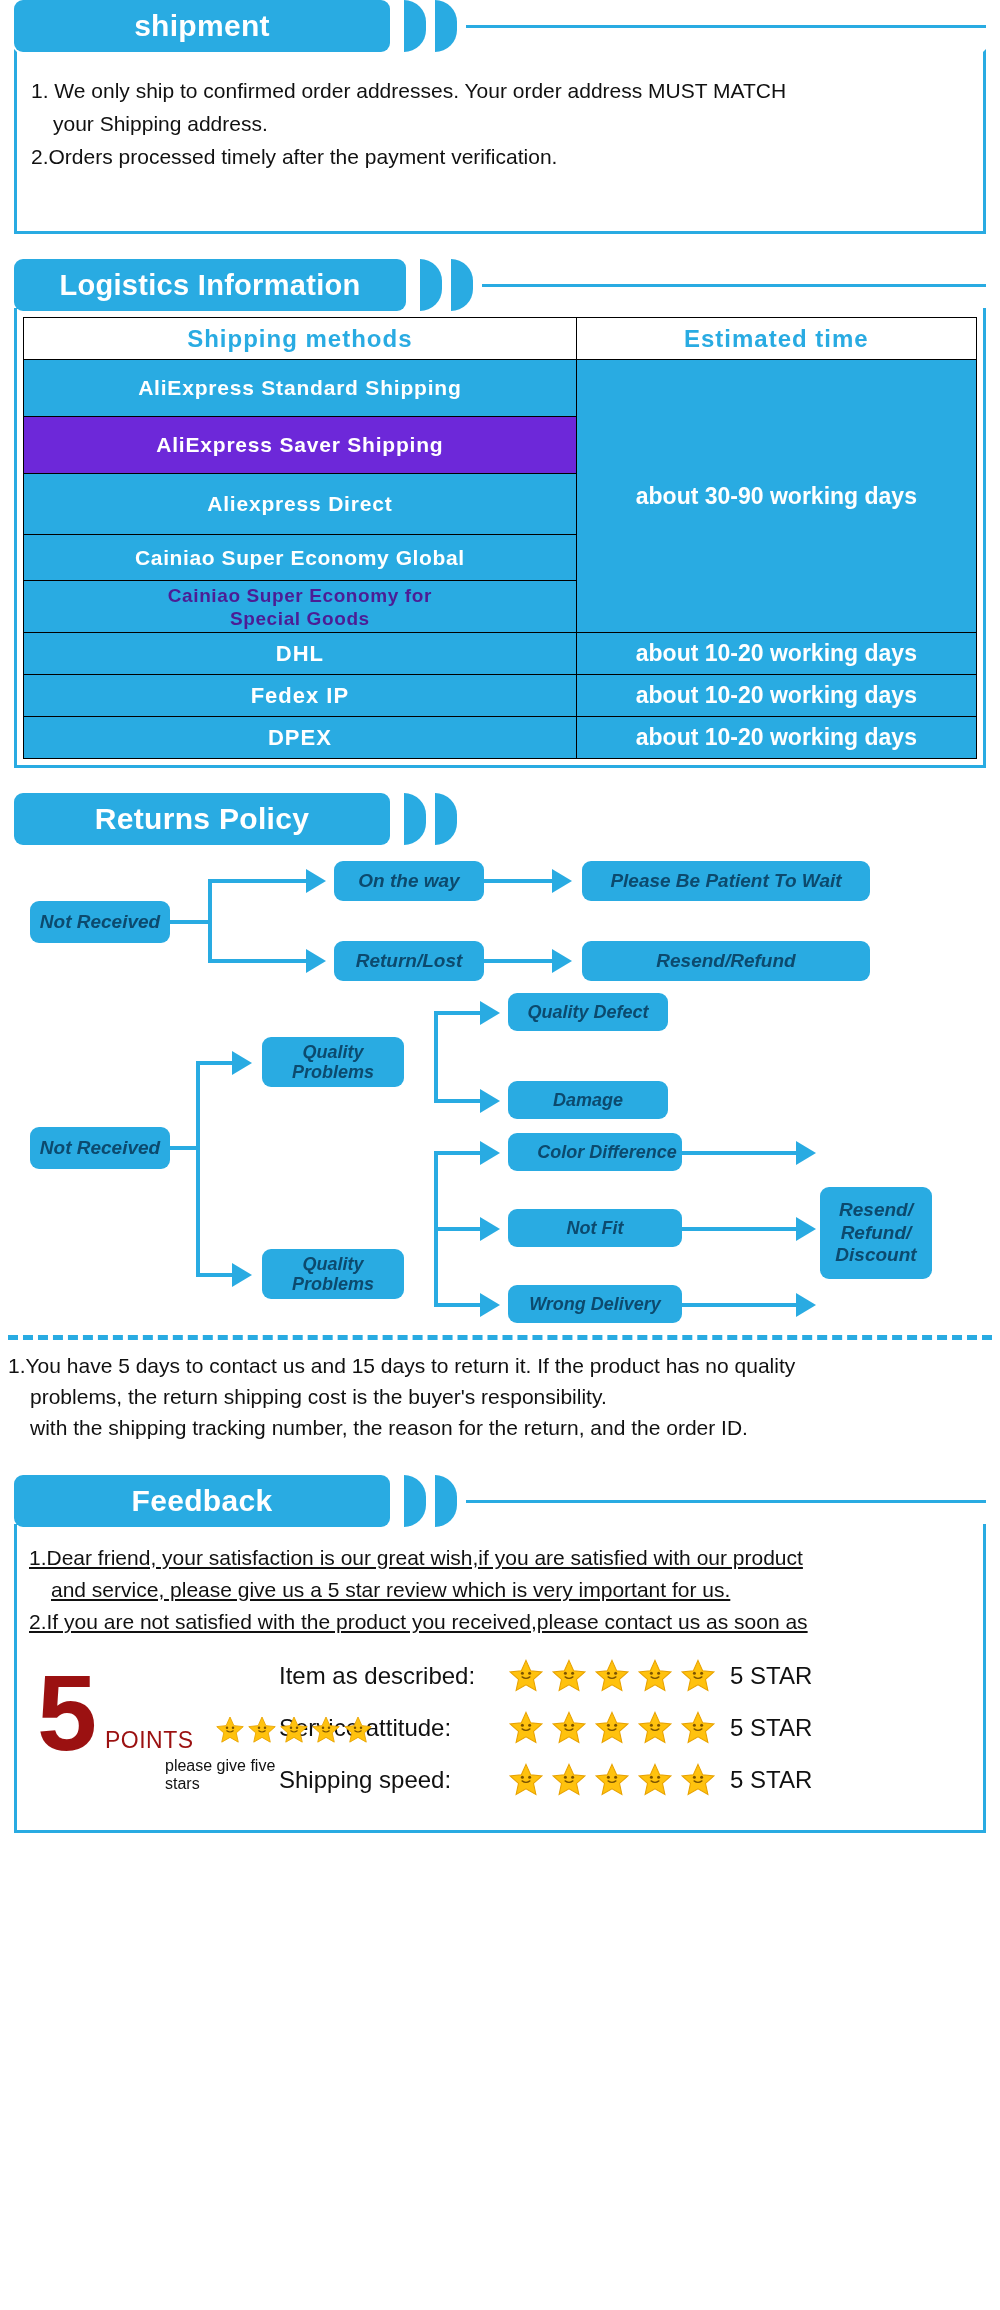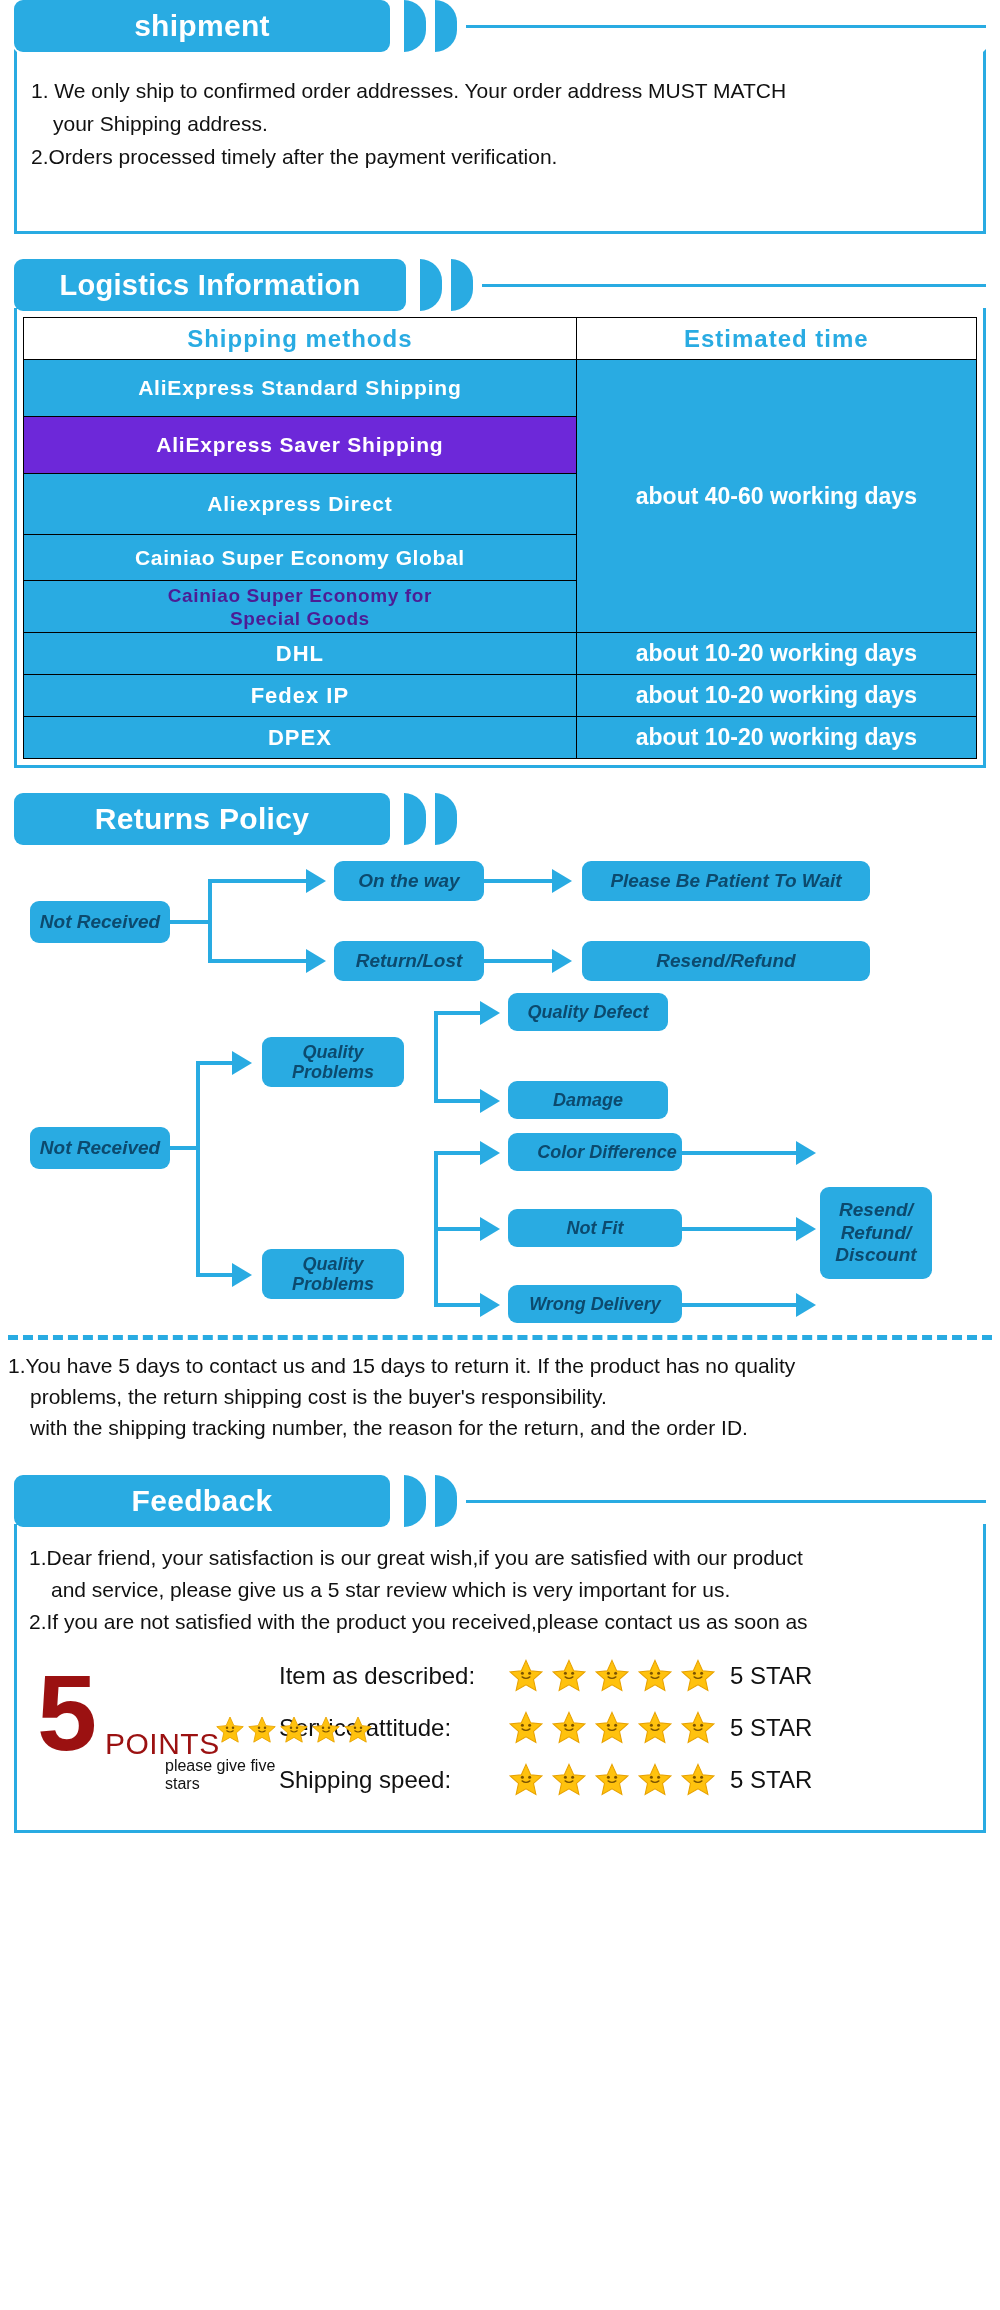--- a/index.html
+++ b/index.html
@@ -131,21 +131,21 @@
   }
   .rate-label{ width:215px; }
   .five-logo{ position:relative; width:250px; height:115px;}
   .big5{
     position:absolute; left:8px; top:-12px;
     font-size:108px; font-weight:bold; color:#9B1111;
     font-family:"Liberation Sans", sans-serif; line-height:1;
   }
   .points{
     position:absolute; left:76px; top:56px;
-    font-size:30px; color:#9B1111; letter-spacing:.5px;
+    font-size:23px; color:#9B1111; letter-spacing:.5px;
   }
   .logo-stars{ position:absolute; left:186px; top:44px; display:flex; gap:2px;}
   .logo-stars .star{ width:30px;height:30px;}
   .give{ position:absolute; left:136px; top:86px; font-size:16px; color:#111;}
 </style>
 </head>
 <body>
 
 <div class="page">
 
@@ -181,21 +181,21 @@
             <col style="width:58%">
             <col style="width:42%">
           </colgroup>
         <tbody>
           <tr>
             <td class="hd" style="background:#fff;color:#29ABE2;font-size:24px;height:42px;letter-spacing:1px;">Shipping  methods</td>
             <td class="hd" style="background:#fff;color:#29ABE2;font-size:24px;height:42px;letter-spacing:1px;">Estimated  time</td>
           </tr>
           <tr>
             <td class="cell" style="background:#29ABE2;color:#fff;font-size:21px;height:57px;letter-spacing:.8px;">AliExpress  Standard  Shipping</td>
-            <td class="time" rowspan="5" style="background:#29ABE2;color:#fff;font-size:23px;">about 40-60 working days</td>
+            <td class="time" rowspan="5" style="background:#29ABE2;color:#fff;font-size:23px;">about 30-90 working days</td>
           </tr>
           <tr>
             <td class="cell" style="background:#6d28d9;color:#fff;font-size:21px;height:57px;letter-spacing:.8px;">AliExpress  Saver  Shipping</td>
           </tr>
           <tr>
             <td class="cell" style="background:#29ABE2;color:#fff;font-size:21px;height:61px;letter-spacing:.8px;">Aliexpress  Direct</td>
           </tr>
           <tr>
             <td class="cell" style="background:#29ABE2;color:#fff;font-size:21px;height:46px;letter-spacing:.6px;">Cainiao  Super  Economy  Global</td>
           </tr>
@@ -300,21 +300,21 @@
   <div class="sec-head" style="margin-top:26px;">
     <div class="badge w4">Feedback</div>
     <div class="pips" style="left:390px">
       <div class="pip"></div>
       <div class="pip"></div>
     </div>
     <div class="panel-line" style="left:452px; right:14px; top:25px;"></div>
   </div>
 
   <div class="panel" style="padding-bottom:10px;">
-    <div class="body-text" style="padding:18px 4px 4px 12px; line-height:32px;">
+    <div class="body-text" style="padding:18px 4px 4px 12px; line-height:32px;text-decoration:underline;">
       <span class="ln">1.Dear friend, your satisfaction is our great wish,if you are satisfied with our product</span>
       <span class="ln indent">and service, please give us a 5 star review which is very important for us.</span>
       <span class="ln">2.If you are not satisfied with the product you received,please contact us as soon as</span>
     </div>
 
     <div style="display:flex; align-items:center; padding:8px 12px 14px 12px;">
       <div class="five-logo">
         <div class="big5">5</div>
         <div class="points">POINTS</div>
         <div class="logo-stars">

